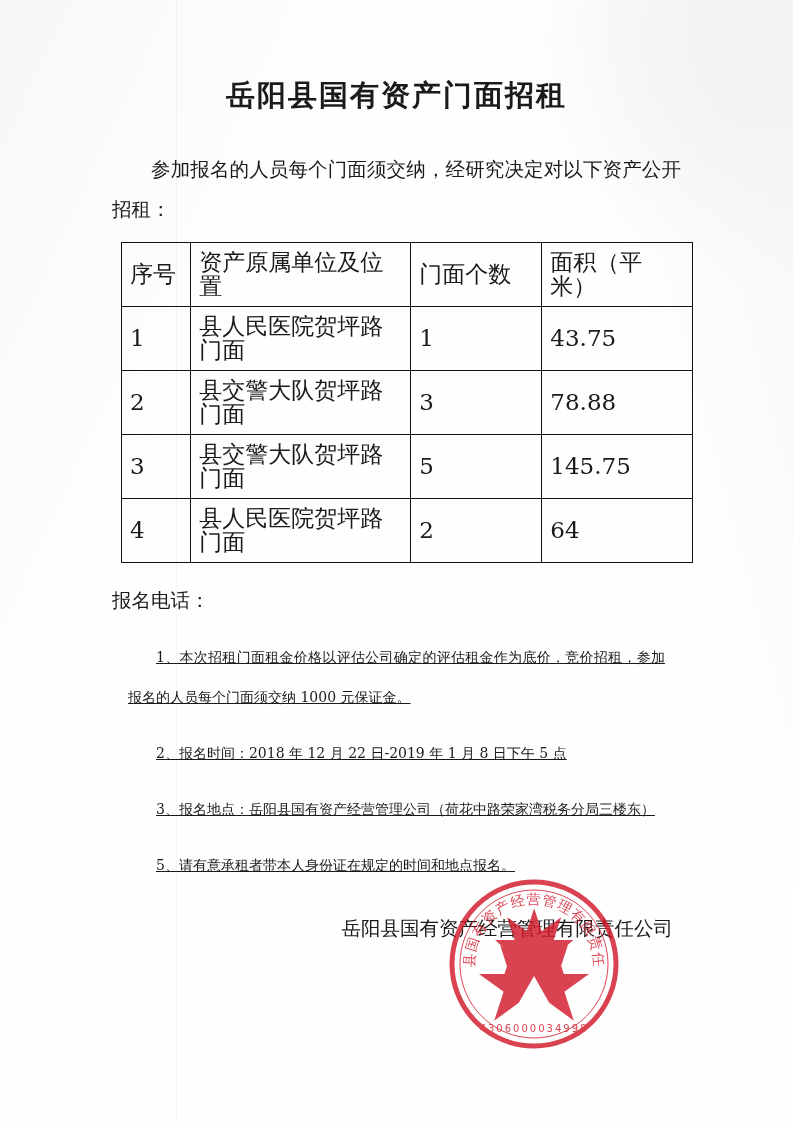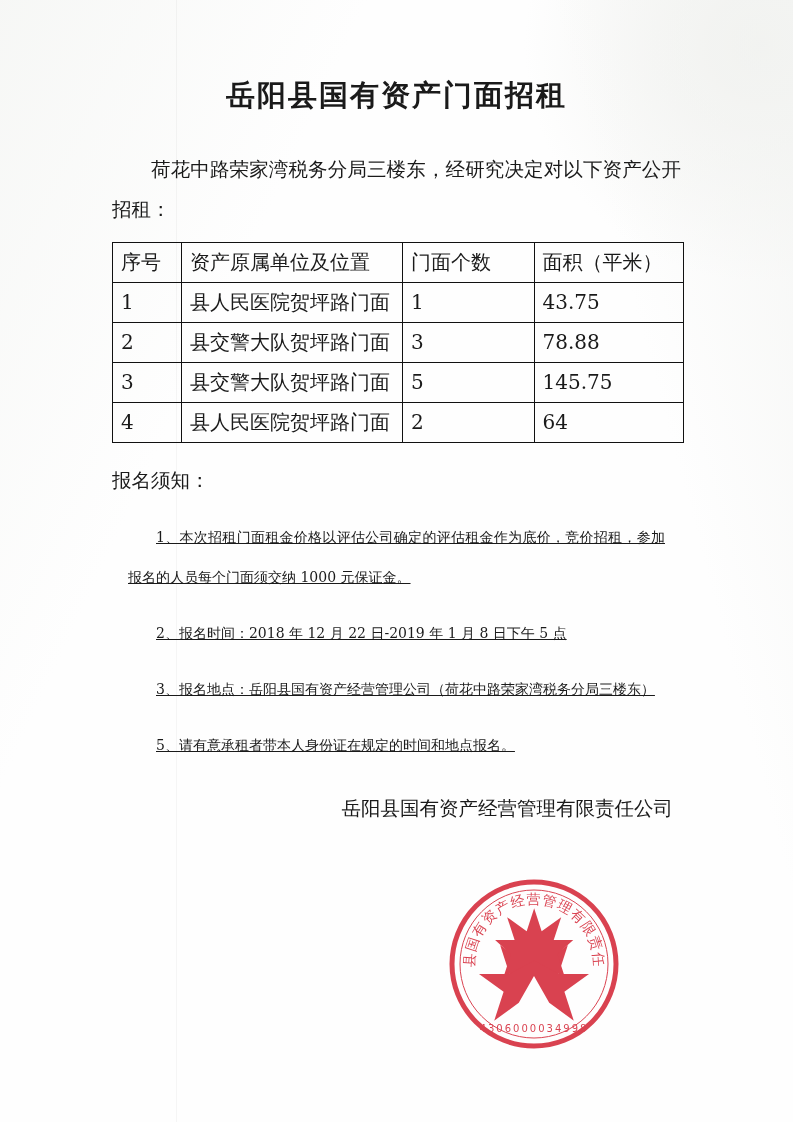--- a/index.html
+++ b/index.html
@@ -53,23 +53,23 @@
   }
   .para {
     margin: 0;
     text-indent: 2em;
   }
   .para.noindent {
     text-indent: 0;
   }
   table.asset-table {
     border-collapse: collapse;
-    margin: 12px 0 0 0;
+    margin: 12px 0 0 9px;
     width: 572px;
-    font-size: 20px;
+    font-size: 23px;
   }
   table.asset-table td, table.asset-table th {
     border: 1px solid #111;
     padding: 7px 8px 8px 8px;
     height: 24px;
     font-weight: normal;
     text-align: left;
     line-height: 24px;
   }
   table.asset-table th {
@@ -125,21 +125,21 @@
 
 <div class="paper"></div>
 <div class="scan-fold" style="left:176px"></div>
 
 <div class="content">
 
   <h1 class="doc-title">岳阳县国有资产门面招租</h1>
 
   <div class="body-block">
 
-    <p class="para">荷花中路荣家湾税务分局三楼东，经研究决定对以下资产公开招租：</p>
+    <p class="para">参加报名的人员每个门面须交纳，经研究决定对以下资产公开招租：</p>
 
     <table class="asset-table">
       <thead>
         <tr>
           <th class="col-no">序号</th>
           <th class="col-unit">资产原属单位及位置</th>
           <th class="col-count">门面个数</th>
           <th class="col-area">面积（平米）</th>
         </tr>
       </thead>
@@ -164,21 +164,21 @@
         </tr>
         <tr>
           <td>4</td>
           <td>县人民医院贺坪路门面</td>
           <td>2</td>
           <td>64</td>
         </tr>
       </tbody>
     </table>
 
-    <p class="para noindent notice-title">报名须知：</p>
+    <p class="para noindent notice-title">报名电话：</p>
 
     <p class="list-para">1、本次招租门面租金价格以评估公司确定的评估租金作为底价，竞价招租，参加报名的人员每个门面须交纳 1000 元保证金。</p>
     <p class="list-para">2、报名时间：2018 年 12 月 22 日-2019 年 1 月 8 日下午 5 点</p>
     <p class="list-para">3、报名地点：岳阳县国有资产经营管理公司（荷花中路荣家湾税务分局三楼东）</p>
     <p class="list-para">5、请有意承租者带本人身份证在规定的时间和地点报名。</p>
 
     <p class="sign">岳阳县国有资产经营管理有限责任公司</p>
 
   </div>
 </div>

